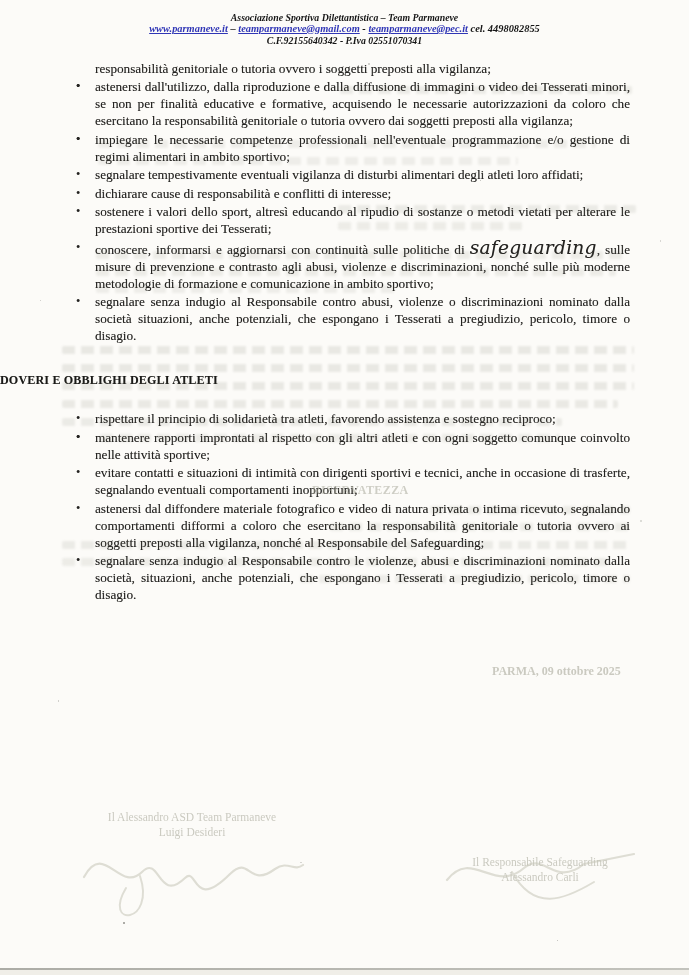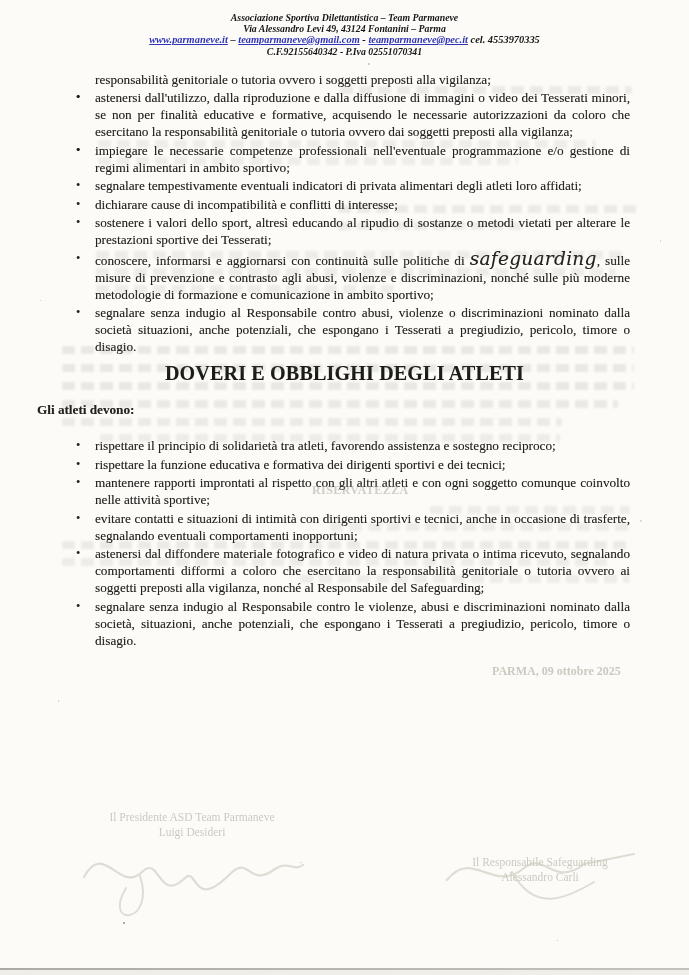--- a/index.html
+++ b/index.html
@@ -14,22 +14,22 @@
   .hline-contacts { font-size:10.4px; line-height:11.5px; }
   .hlink { color:#3036b6; text-decoration:underline; cursor:pointer; }
   
   .doc-main { margin:14px 59px 0 37px; font-size:13.2px; line-height:17px;
               text-shadow:0.2px 0.2px 0.35px rgba(35,34,30,.35); }
   .cont-line { margin:0 0 1.5px 58px; text-align:justify; }
   .blist { list-style:none; margin:0; padding:0; }
   .blist li { position:relative; margin:0 0 1.5px 58px; text-align:justify; }
   .blist .dot { position:absolute; left:-19px; top:0; font-size:12px; }
   .safeword { font-size:18.5px; font-style:italic; font-family:"DejaVu Serif", serif; letter-spacing:.3px; }
-  .section-title { font-size:20px; font-weight:bold; text-align:center;
-                   margin:7px -59px 0 -37px; line-height:22px; letter-spacing:.2px; color:#1a1a18; }
+  .section-title { font-size:12px; font-weight:bold; 
+                   margin:25px -59px 0 -37px; line-height:22px; letter-spacing:.2px; color:#1a1a18; }
   .intro { font-weight:bold; margin:17px 0 0; }
   .list2 { margin-top:19px; }
   
   .ghost { position:absolute; color:#a2a293; filter:blur(.35px); white-space:nowrap; }
   .g-riserv { left:312px; top:483px; font-size:12px; font-weight:bold; opacity:.5; letter-spacing:.4px; }
   .g-date  { left:492px; top:664px; font-size:12px; font-weight:bold; opacity:.55; }
   .sigghost { position:absolute; text-align:center; font-size:11.5px; line-height:14.5px;
               color:#a9a99b; opacity:.6; filter:blur(.35px); }
   .sig-left  { left:64px;  top:810px; width:256px; }
   .sig-right { left:420px; top:810px; width:240px;margin-top:45px; }
@@ -41,61 +41,59 @@
                 background:linear-gradient(90deg,#acaca6,#c3c3bd); }
   .below-edge { position:absolute; left:0; top:970px; width:689px; height:5px; background:#f0eee8; }
 </style>
 </head>
 <body>
 
 <div class="page">
 
   <header class="letterhead">
     <div class="hline">Associazione Sportiva Dilettantistica – Team Parmaneve</div>
-    <div class="hline">Via Alessandro Levi 49, 43124 Fontanini – Parma</div>
     <div class="hline hline-contacts">
-      <span class="hlink">www.parmaneve.it</span><span> – </span><span class="hlink">teamparmaneve@gmail.com</span><span> - </span><span class="hlink">teamparmaneve@pec.it</span><span> cel. 4553970335</span>
+      <span class="hlink">www.parmaneve.it</span><span> – </span><span class="hlink">teamparmaneve@gmail.com</span><span> - </span><span class="hlink">teamparmaneve@pec.it</span><span> cel. 4498082855</span>
     </div>
     <div class="hline">C.F.92155640342 - P.Iva 02551070341</div>
   </header>
 
   <main class="doc-main">
     <p class="cont-line">responsabilità genitoriale o tutoria ovvero i soggetti preposti alla vigilanza;</p>
 
     <ul class="blist">
         <li><span class="dot">•</span></li>
         <li><span class="dot">•</span><span>astenersi dall'utilizzo, dalla riproduzione e dalla diffusione di immagini o video dei Tesserati minori, se non per finalità educative e formative, acquisendo le necessarie autorizzazioni da coloro che esercitano la responsabilità genitoriale o tutoria ovvero dai soggetti preposti alla vigilanza;</span></li>
         <li><span class="dot">•</span></li>
         <li><span class="dot">•</span><span>impiegare le necessarie competenze professionali nell'eventuale programmazione e/o gestione di regimi alimentari in ambito sportivo;</span></li>
-        <li><span class="dot">•</span><span>segnalare tempestivamente eventuali indicatori di privata alimentari degli atleti loro affidati;</span></li>
-        <li><span class="dot">•</span><span>dichiarare cause di incompatibilità e conflitti di interesse;</span></li>
+        <li><span class="dot">•</span><span>segnalare tempestivamente eventuali vigilanza di disturbi alimentari degli atleti loro affidati;</span></li>
+        <li><span class="dot">•</span><span>dichiarare cause di responsabilità e conflitti di interesse;</span></li>
         <li><span class="dot">•</span><span>sostenere i valori dello sport, altresì educando al ripudio di sostanze o metodi vietati per alterare le prestazioni sportive dei Tesserati;</span></li>
         <li><span class="dot">•</span><span><span>conoscere, informarsi e aggiornarsi con continuità sulle politiche di </span><span class="safeword">safeguarding</span><span>, sulle misure di prevenzione e contrasto agli abusi, violenze e discriminazioni, nonché sulle più moderne metodologie di formazione e comunicazione in ambito sportivo;</span></span></li>
         <li><span class="dot">•</span><span>segnalare senza indugio al Responsabile contro abusi, violenze o discriminazioni nominato dalla società situazioni, anche potenziali, che espongano i Tesserati a pregiudizio, pericolo, timore o disagio.</span></li>
       </ul>
 
     <h2 class="section-title">DOVERI E OBBLIGHI DEGLI ATLETI</h2>
 
-    <p class="intro">Gli atleti devono:</p>
 
     <ul class="blist list2">
         <li><span class="dot">•</span><span>rispettare il principio di solidarietà tra atleti, favorendo assistenza e sostegno reciproco;</span></li>
-        <li><span class="dot">•</span><span>rispettare la funzione educativa e formativa dei dirigenti sportivi e dei tecnici;</span></li>
+        <li><span class="dot">•</span></li>
         <li><span class="dot">•</span><span>mantenere rapporti improntati al rispetto con gli altri atleti e con ogni soggetto comunque coinvolto nelle attività sportive;</span></li>
         <li><span class="dot">•</span><span>evitare contatti e situazioni di intimità con dirigenti sportivi e tecnici, anche in occasione di trasferte, segnalando eventuali comportamenti inopportuni;</span></li>
         <li><span class="dot">•</span><span>astenersi dal diffondere materiale fotografico e video di natura privata o intima ricevuto, segnalando comportamenti difformi a coloro che esercitano la responsabilità genitoriale o tutoria ovvero ai soggetti preposti alla vigilanza, nonché al Responsabile del Safeguarding;</span></li>
         <li><span class="dot">•</span><span>segnalare senza indugio al Responsabile contro le violenze, abusi e discriminazioni nominato dalla società, situazioni, anche potenziali, che espongano i Tesserati a pregiudizio, pericolo, timore o disagio.</span></li>
       </ul>
   </main>
 
   <div class="ghost g-riserv">RISERVATEZZA</div>
   <div class="ghost g-date">PARMA, 09 ottobre 2025</div>
 
   <div class="sigghost sig-left">
-    <div>Il Presidente ASD Team Parmaneve</div>
+    <div>Il Alessandro ASD Team Parmaneve</div>
     <div>Luigi Desideri</div>
   </div>
   <div class="sigghost sig-right">
     <div>Il Responsabile Safeguarding</div>
     <div>Alessandro Carli</div>
   </div>
 
   <svg class="sigcurve" style="left:78px; top:832px;" width="230" height="85" viewBox="0 0 230 85">
     <path d="M6,45 C26,8 42,62 64,40 C82,22 80,72 107,46 C120,34 114,80 152,42 C172,22 170,57 197,37 C210,28 216,40 225,33" fill="none" stroke="#c6c6b8" stroke-width="2.2" stroke-linecap="round"></path>
     <path d="M62,44 C78,92 24,96 48,56" fill="none" stroke="#c6c6b8" stroke-width="2" stroke-linecap="round"></path>

